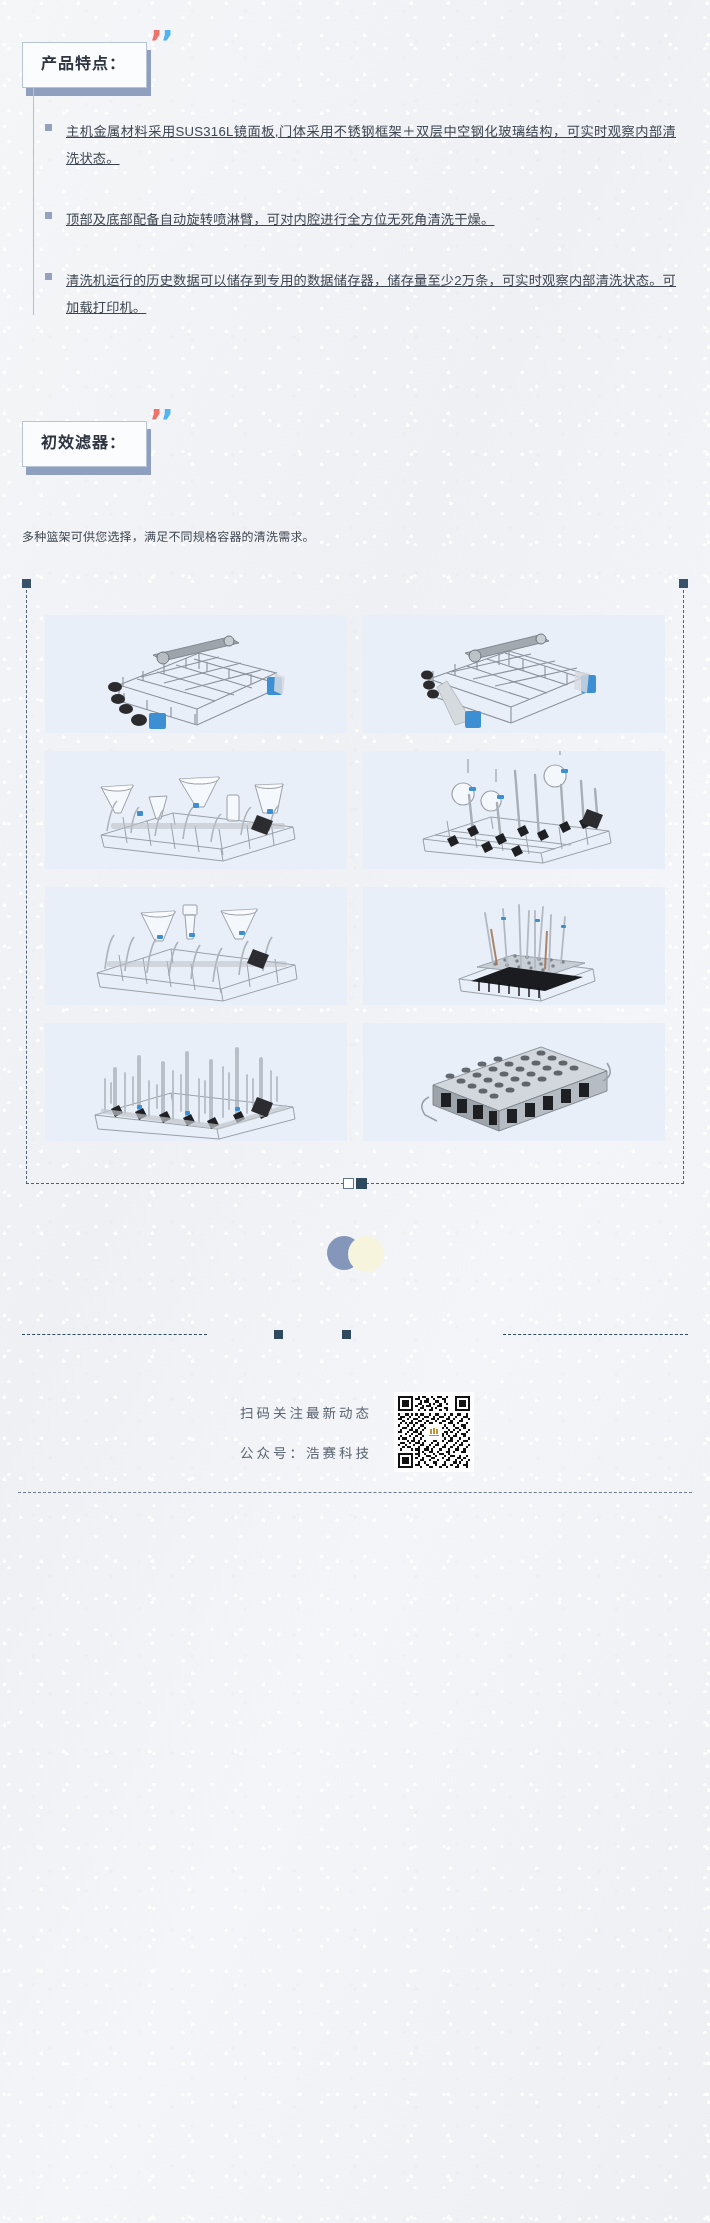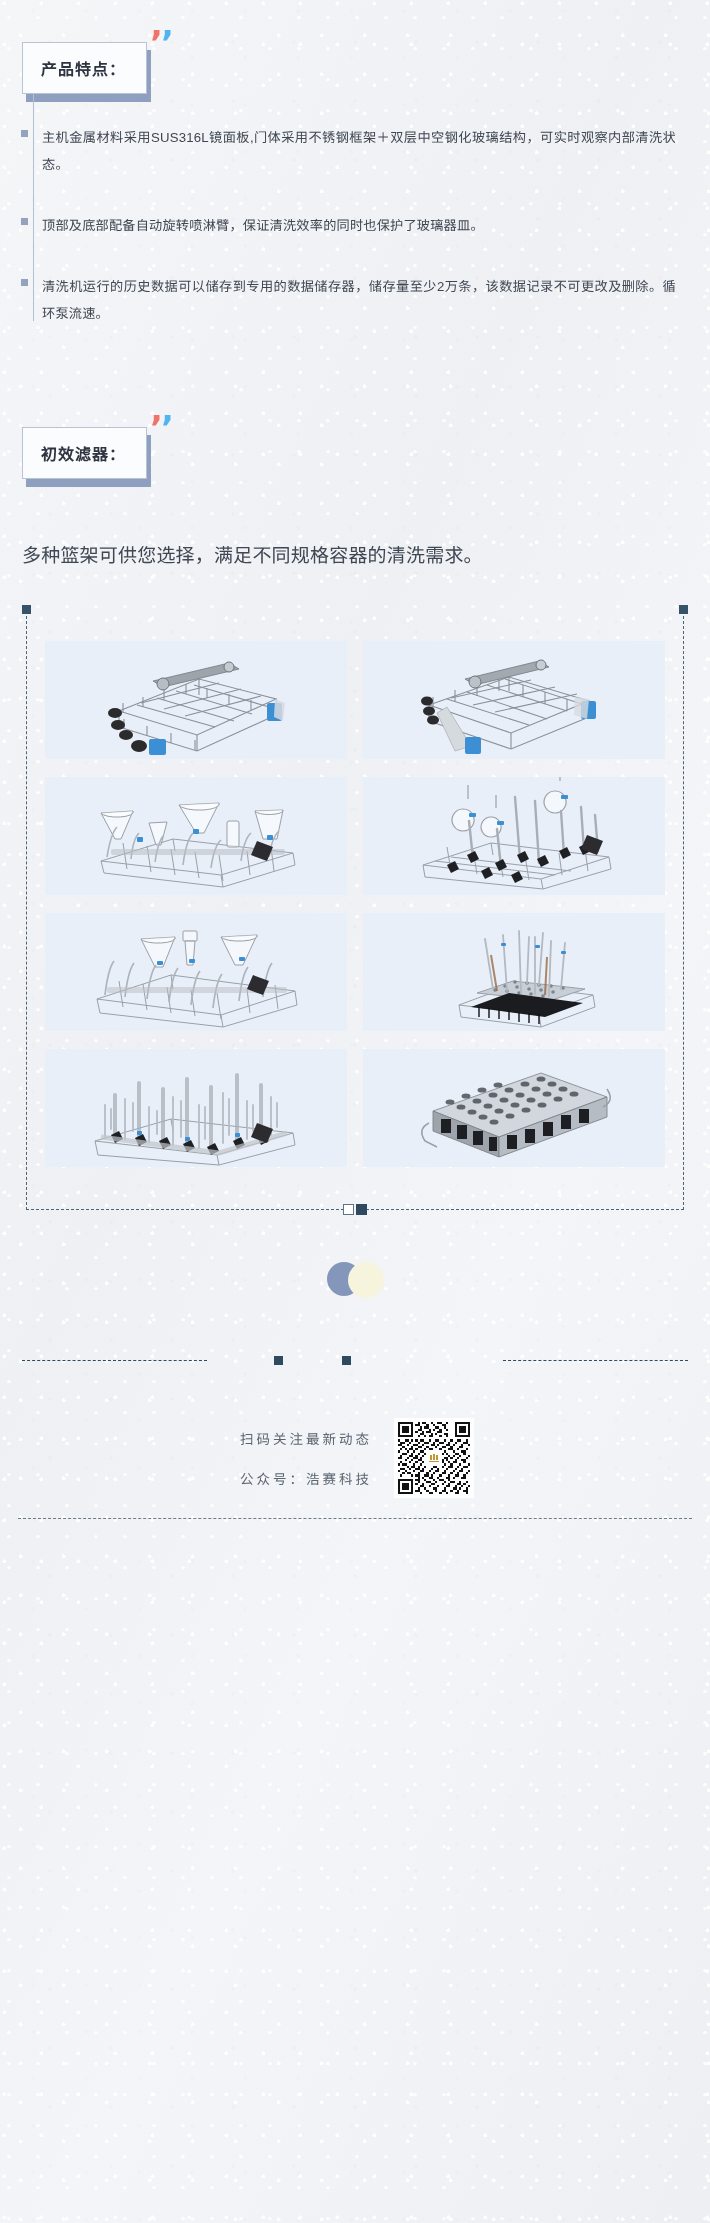--- a/index.html
+++ b/index.html
@@ -40,21 +40,21 @@
     left: 4px; top: 8px;
     width: 100%; height: 100%;
     background: #8f9fc0;
     z-index: 0;
   }
   .section-head .label-box {
     position: relative;
     z-index: 2;
     border: 1px solid #b9c3d6;
     background: #fbfcfd;
-    padding: 13px 20px 13px 18px;
+    padding: 7px 20px 13px 18px;
     min-width: 86px;
   }
   .section-head .label-text {
     font-size: 16px;
     font-weight: bold;
     letter-spacing: 1px;
     color: #2e3440;
     white-space: nowrap;
   }
   .quote-mark {
@@ -67,21 +67,22 @@
     letter-spacing: -2px;
     font-family: "DejaVu Sans", sans-serif;
   }
   .quote-mark .q1 { color: #f0736b; }
   .quote-mark .q2 { color: #51b4ee; }
 
   
   .features {
     position: relative;
     margin: 30px 0 0 0;
-    padding: 0 34px 0 30px;
+    padding: 0 34px 0 54px;
+    text-decoration: underline;
   }
   .features:before {
     content: "";
     position: absolute;
     left: 33px;
     top: -46px;
     bottom: 6px;
     width: 1px;
     background: #b3bfd4;
   }
@@ -102,21 +103,21 @@
     font-size: 13.2px;
     line-height: 2.05;
     color: #3f4752;
     letter-spacing: .2px;
     text-align: justify;
   }
 
   
   .basket-intro {
     padding: 0 34px 0 22px;
-    font-size: 19px;
+    font-size: 12px;
     line-height: 2;
     color: #3f4752;
     letter-spacing: .2px;
     font-family: Liberation Serif, serif;
   }
 
   
   .gallery-wrap {
     position: relative;
     margin: 36px 26px 0 26px;
@@ -254,25 +255,25 @@
     <span class="quote-mark" style="left:128px;"><span class="q1">’</span><span class="q2">’</span></span>
   </div>
 
   <div class="features">
     <div class="feature">
       <span class="bullet"></span>
       <p class="ftext">主机金属材料采用SUS316L镜面板,门体采用不锈钢框架＋双层中空钢化玻璃结构，可实时观察内部清洗状态。</p>
     </div>
     <div class="feature">
       <span class="bullet"></span>
-      <p class="ftext">顶部及底部配备自动旋转喷淋臂，保证清洗效率的同时也保护了玻璃器皿。</p>
+      <p class="ftext">顶部及底部配备自动旋转喷淋臂，可对内腔进行全方位无死角清洗干燥。</p>
     </div>
     <div class="feature">
       <span class="bullet"></span>
-      <p class="ftext">清洗机运行的历史数据可以储存到专用的数据储存器，储存量至少2万条，该数据记录不可更改及删除。循环泵流速。</p>
+      <p class="ftext">清洗机运行的历史数据可以储存到专用的数据储存器，储存量至少2万条，可实时观察内部清洗状态。可加载打印机。</p>
     </div>
   </div>
 
   
   <div style="height:66px"></div>
 
   <div class="section-head">
     <div class="shadow-box"></div>
     <div class="label-box">
       <span class="label-text">初效滤器：</span>

